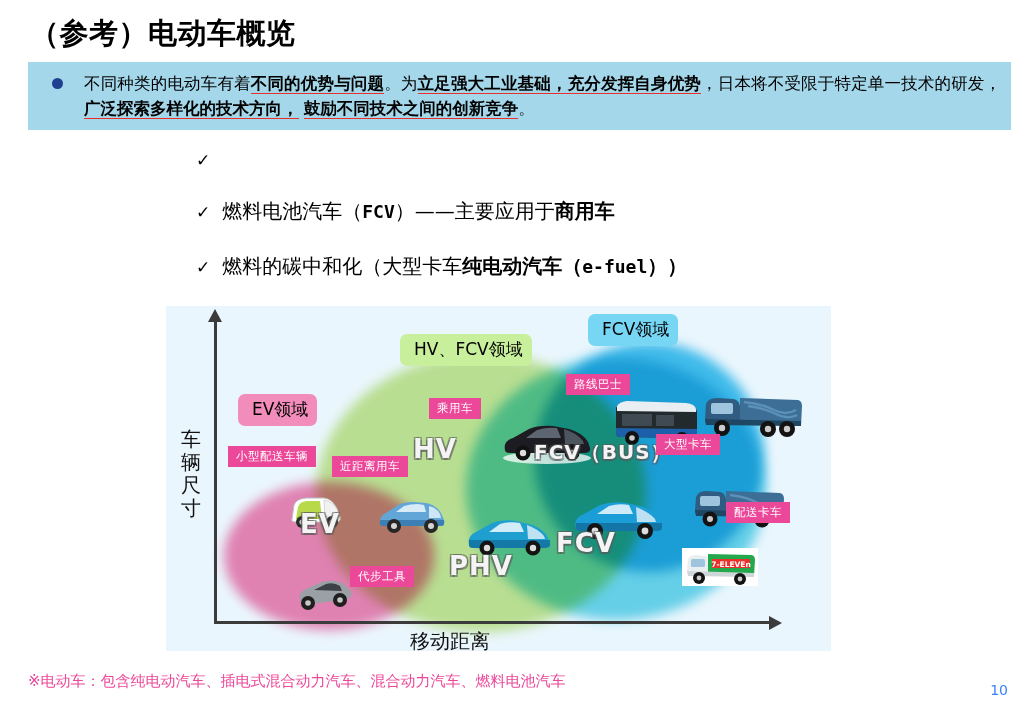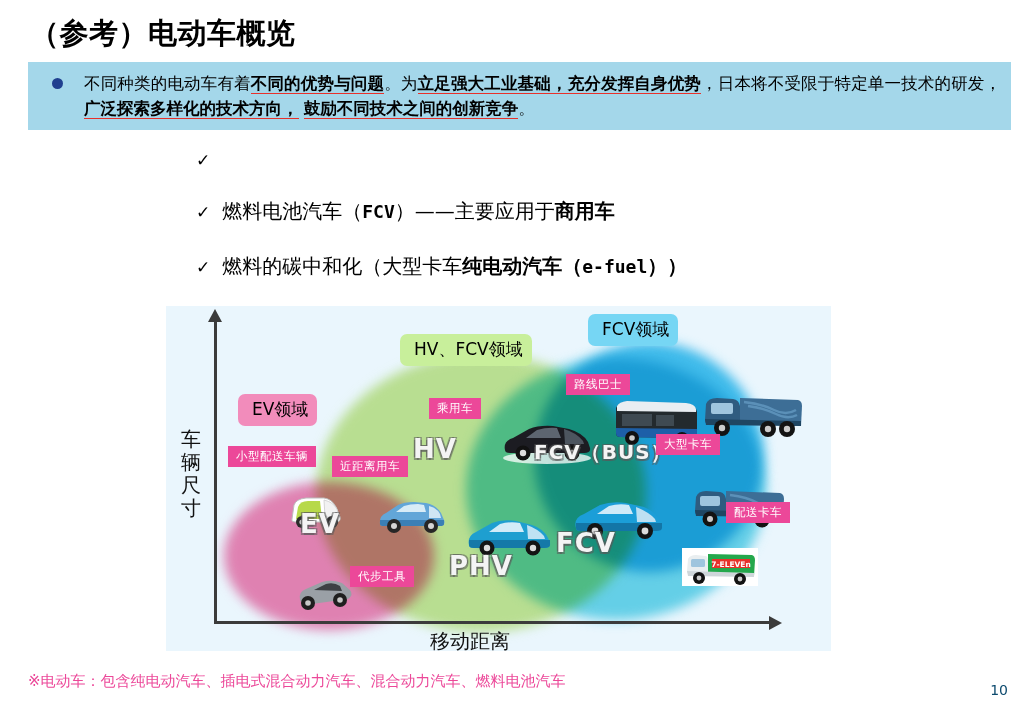--- a/index.html
+++ b/index.html
@@ -129,21 +129,21 @@
     top: 122px;
     font-size: 20px;
     line-height: 23px;
     color: #111;
     width: 24px;
     text-align: center;
     letter-spacing: 0px;
   }
   .axis-label-x {
     position: absolute;
-    left: 264px;
+    left: 244px;
     top: 322px;
     font-size: 20px;
     color: #111;
   }
 
   
   .blob {
     position: absolute;
     border-radius: 50%;
     mix-blend-mode: multiply;
@@ -216,21 +216,21 @@
     top: 672px;
     font-size: 15px;
     color: #ec4899;
     white-space: nowrap;
   }
   .page-number {
     position: absolute;
     right: 16px;
     top: 682px;
     font-size: 14px;
-    color: #0c4a6e;
+    color: #3b82f6;
   }
 </style>
 </head>
 <body>
 
 <div class="slide-title">（参考）电动车概览</div>
 
 <div class="callout">
   <span class="callout-bullet"></span>
   <div class="callout-text">

